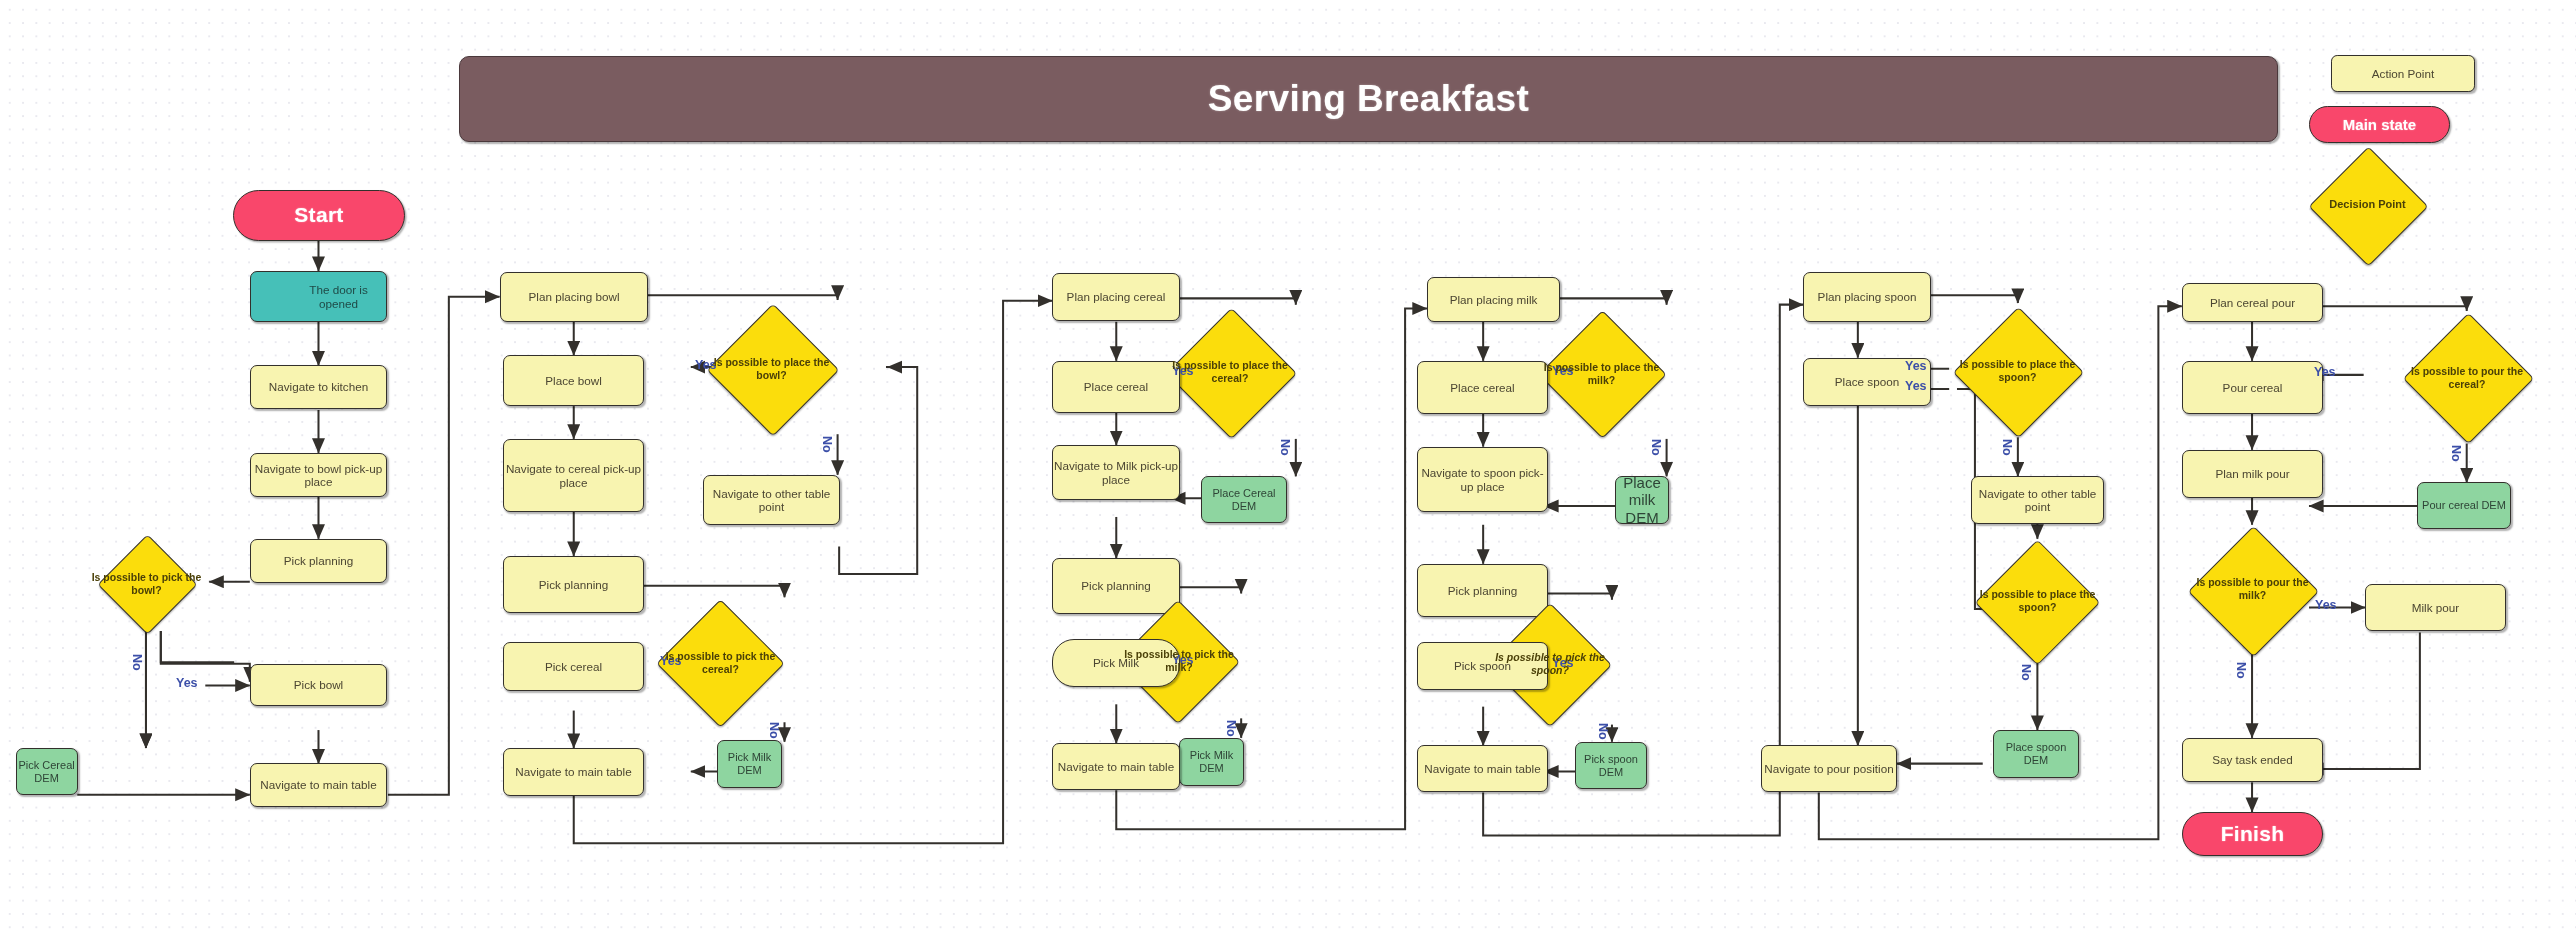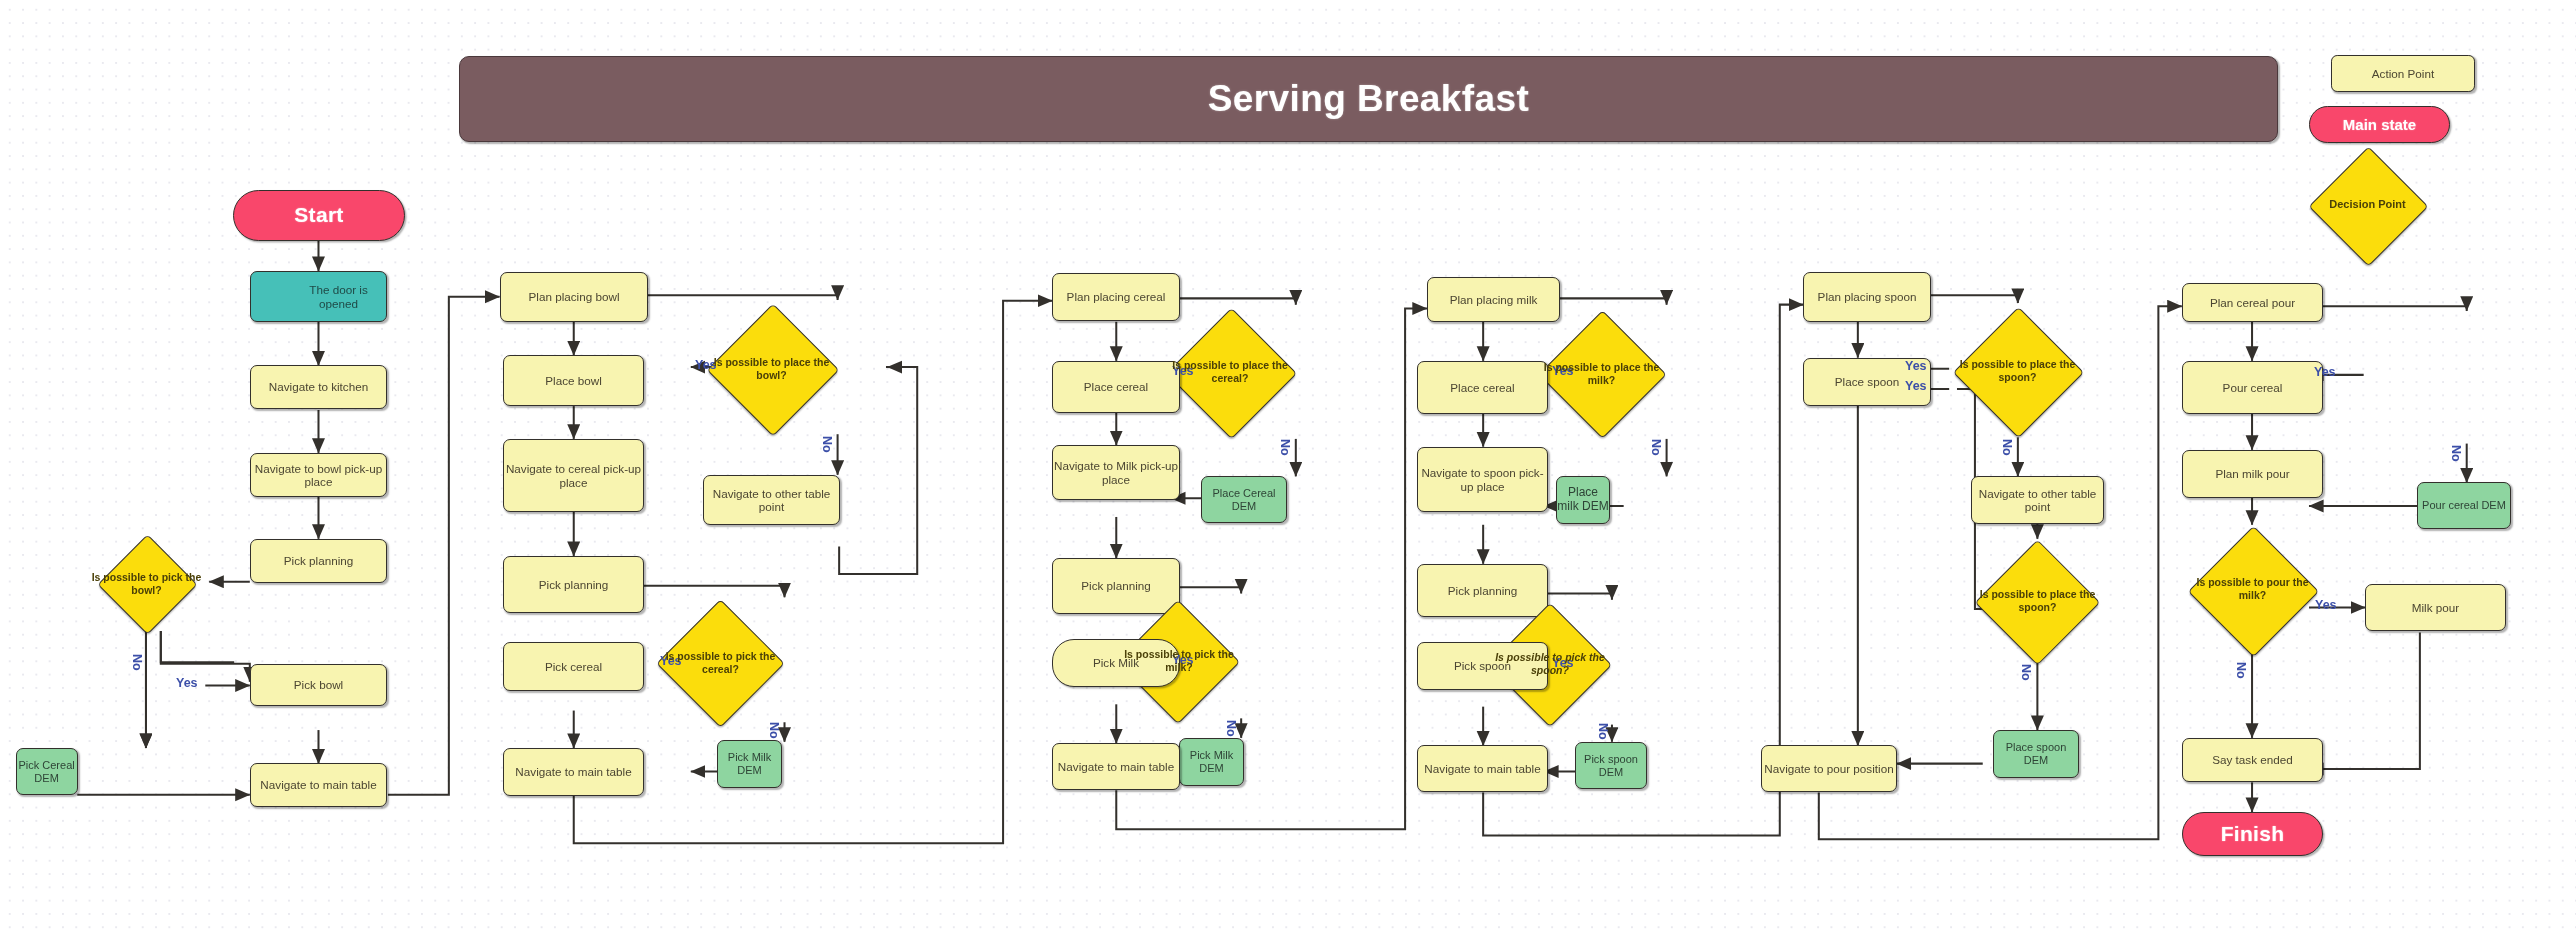--- a/index.html
+++ b/index.html
@@ -253,21 +253,21 @@
   <div class="elabel vert" style="left:1292px;top:439px;">No</div>
   <div class="elabel" style="left:1172px;top:653px;">Yes</div>
   <div class="elabel vert" style="left:1238px;top:720px;">No</div>
 
   <div class="node action" style="left:1427px;top:277px;width:133px;height:45px;">Plan placing milk</div>
   <div class="decision" style="left:1536px;top:311px;width:131px;height:125px;">
     <div class="dshape" style="left:21px;top:18px;width:89px;height:89px;"></div>
     <div class="dtext">Is possible to place the milk?</div>
   </div>
   <div class="node action" style="left:1417px;top:361px;width:131px;height:53px;">Place cereal</div>
-  <div class="node dem" style="left:1556px;top:476px;width:54px;height:48px;font-size:12px;">Place milk DEM</div>
+  <div class="node dem" style="left:1615px;top:476px;width:54px;height:48px;font-size:15px;">Place milk DEM</div>
   <div class="node action" style="left:1417px;top:447px;width:131px;height:65px;">Navigate to spoon pick-up place</div>
   <div class="node action" style="left:1417px;top:564px;width:131px;height:53px;">Pick planning</div>
   <div class="decision" style="left:1483px;top:603px;width:134px;height:122px;font-style:italic;">
     <div class="dshape" style="left:23.4px;top:18px;width:86px;height:86px;"></div>
     <div class="dtext">Is possible to pick the spoon?</div>
   </div>
   <div class="node action" style="left:1417px;top:642px;width:131px;height:48px;">Pick spoon</div>
   <div class="node dem" style="left:1575px;top:742px;width:72px;height:47px;font-size:11px;">Pick spoon DEM</div>
   <div class="node action" style="left:1417px;top:745px;width:131px;height:47px;">Navigate to main table</div>
   <div class="elabel" style="left:1552px;top:364px;">Yes</div>
@@ -287,20 +287,24 @@
     <div class="dtext">Is possible to place the spoon?</div>
   </div>
   <div class="node dem" style="left:1993px;top:730px;width:86px;height:48px;font-size:11px;">Place spoon DEM</div>
   <div class="node action" style="left:1761px;top:745px;width:136px;height:47px;">Navigate to pour position</div>
   <div class="elabel" style="left:1905px;top:359px;">Yes</div>
   <div class="elabel" style="left:1905px;top:379px;">Yes</div>
   <div class="elabel vert" style="left:2014px;top:439px;">No</div>
   <div class="elabel vert" style="left:2033px;top:664px;">No</div>
 
   <div class="node action" style="left:2182px;top:283px;width:141px;height:39px;">Plan cereal pour</div>
+  <div class="decision" style="left:2400px;top:312px;width:134px;height:131px;">
+    <div class="dshape" style="left:22px;top:20px;width:91px;height:91px;"></div>
+    <div class="dtext">Is possible to pour the cereal?</div>
+  </div>
   <div class="node action" style="left:2182px;top:361px;width:141px;height:53px;">Pour cereal</div>
   <div class="node dem" style="left:2417px;top:482px;width:94px;height:47px;font-size:11px;">Pour cereal DEM</div>
   <div class="node action" style="left:2182px;top:450px;width:141px;height:48px;">Plan milk pour</div>
   <div class="decision" style="left:2186px;top:525px;width:133px;height:128px;">
     <div class="dshape" style="left:21px;top:19.5px;width:91px;height:91px;"></div>
     <div class="dtext">Is possible to pour the milk?</div>
   </div>
   <div class="node action" style="left:2365px;top:584px;width:141px;height:47px;">Milk pour</div>
   <div class="node action" style="left:2182px;top:738px;width:141px;height:44px;">Say task ended</div>
   <div class="node state" style="left:2182px;top:812px;width:141px;height:44px;">Finish</div>

